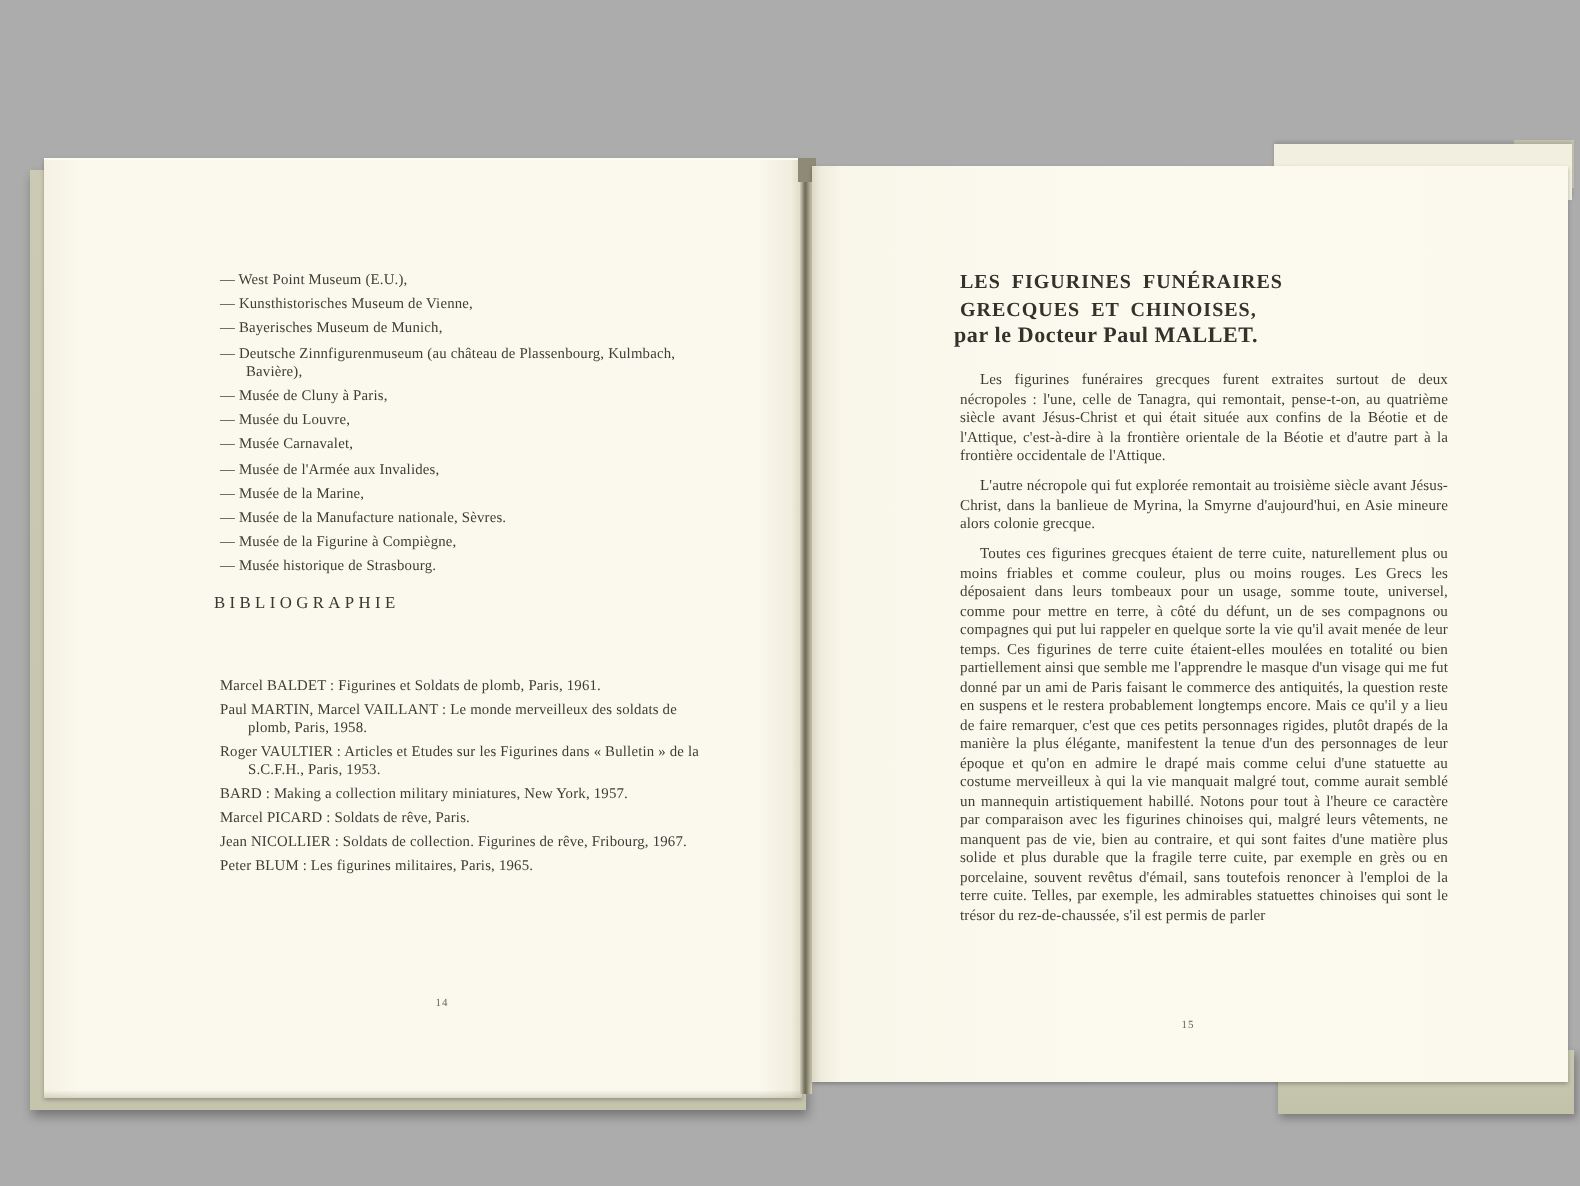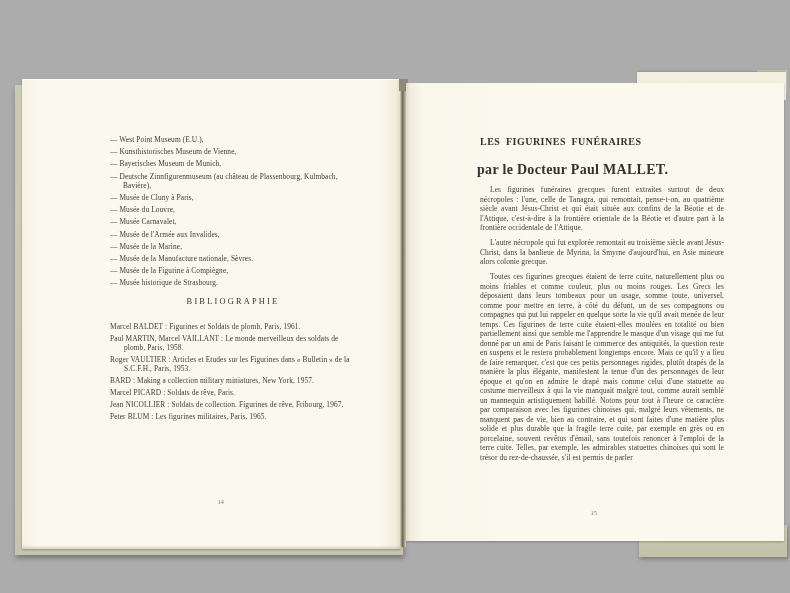--- a/index.html
+++ b/index.html
@@ -65,45 +65,45 @@
 
   
   .museums { position:absolute; left:82px; top:49px; width:252px; }
   .mus-item {
     font-size:7.4px; line-height:9.2px;
     padding-left:13px; text-indent:-13px;
     letter-spacing:.1px;
   }
   .biblio-head {
     position:absolute; left:82px; top:214px; width:252px;
-    text-align:center; font-size:8.4px; letter-spacing:2.2px;
+    font-size:8.4px; letter-spacing:2.2px;
     color:#3a3730;
   }
-  .biblio { position:absolute; left:82px; top:236px; width:256px; }
+  .biblio { position:absolute; left:82px; top:252px; width:256px; }
   .bib-item {
     font-size:7.4px; line-height:9px; margin-bottom:3px;
     padding-left:14px; text-indent:-14px;
     letter-spacing:.1px;
   }
   .pagenum {
     position:absolute; font-size:5.5px; color:#6b675d;
     text-align:center; letter-spacing:.5px;
   }
   .pagenum.pn-left { left:70px; top:416px; width:252px; }
   .pagenum.pn-right { left:60px; top:424px; width:250px; }
 
   
   .article-title {
     position:absolute; left:68px; top:48px; width:250px;
     font-weight:bold; font-size:10px; line-height:10.5px;
     letter-spacing:.5px; word-spacing:2.5px; color:#35322b;
   }
   .byline {
     position:absolute; left:68px; top:76px; width:250px;
-    font-weight:bold; font-size:14px; letter-spacing:.3px; color:#35322b;
+    font-weight:bold; font-size:11px; letter-spacing:.3px; color:#35322b;
   }
   .paras { position:absolute; left:68px; top:96px; width:250px; }
   .para {
     font-size:7.55px; line-height:9.5px; text-align:justify;
     text-indent:10px; margin-bottom:5.5px; letter-spacing:.05px;
     color:#403d36;
   }
 </style>
 </head>
 <body>
@@ -161,20 +161,21 @@
     </div>
   <div class="pagenum pn-left">14</div>
 </div>
 
 <div class="sheet gutter"></div>
 <div class="sheet gutter-notch"></div>
 
 <div class="sheet right-page">
   <div class="article-title">
     <div>LES FIGURINES FUNÉRAIRES</div>
+    <div>GRECQUES ET CHINOISES,</div>
   </div>
   <div class="byline">par le Docteur Paul MALLET.</div>
   <div class="paras">
 
       <p class="para">Les figurines funéraires grecques furent extraites surtout de deux nécropoles : l'une, celle de Tanagra, qui remontait, pense-t-on, au quatrième siècle avant Jésus-Christ et qui était située aux confins de la Béotie et de l'Attique, c'est-à-dire à la frontière orientale de la Béotie et d'autre part à la frontière occidentale de l'Attique.</p>
 
       <p class="para">L'autre nécropole qui fut explorée remontait au troisième siècle avant Jésus-Christ, dans la banlieue de Myrina, la Smyrne d'aujourd'hui, en Asie mineure alors colonie grecque.</p>
 
       <p class="para">Toutes ces figurines grecques étaient de terre cuite, naturellement plus ou moins friables et comme couleur, plus ou moins rouges. Les Grecs les déposaient dans leurs tombeaux pour un usage, somme toute, universel, comme pour mettre en terre, à côté du défunt, un de ses compagnons ou compagnes qui put lui rappeler en quelque sorte la vie qu'il avait menée de leur temps. Ces figurines de terre cuite étaient-elles moulées en totalité ou bien partiellement ainsi que semble me l'apprendre le masque d'un visage qui me fut donné par un ami de Paris faisant le commerce des antiquités, la question reste en suspens et le restera probablement longtemps encore. Mais ce qu'il y a lieu de faire remarquer, c'est que ces petits personnages rigides, plutôt drapés de la manière la plus élégante, manifestent la tenue d'un des personnages de leur époque et qu'on en admire le drapé mais comme celui d'une statuette au costume merveilleux à qui la vie manquait malgré tout, comme aurait semblé un mannequin artistiquement habillé. Notons pour tout à l'heure ce caractère par comparaison avec les figurines chinoises qui, malgré leurs vêtements, ne manquent pas de vie, bien au contraire, et qui sont faites d'une matière plus solide et plus durable que la fragile terre cuite, par exemple en grès ou en porcelaine, souvent revêtus d'émail, sans toutefois renoncer à l'emploi de la terre cuite. Telles, par exemple, les admirables statuettes chinoises qui sont le trésor du rez-de-chaussée, s'il est permis de parler</p>
     </div>

